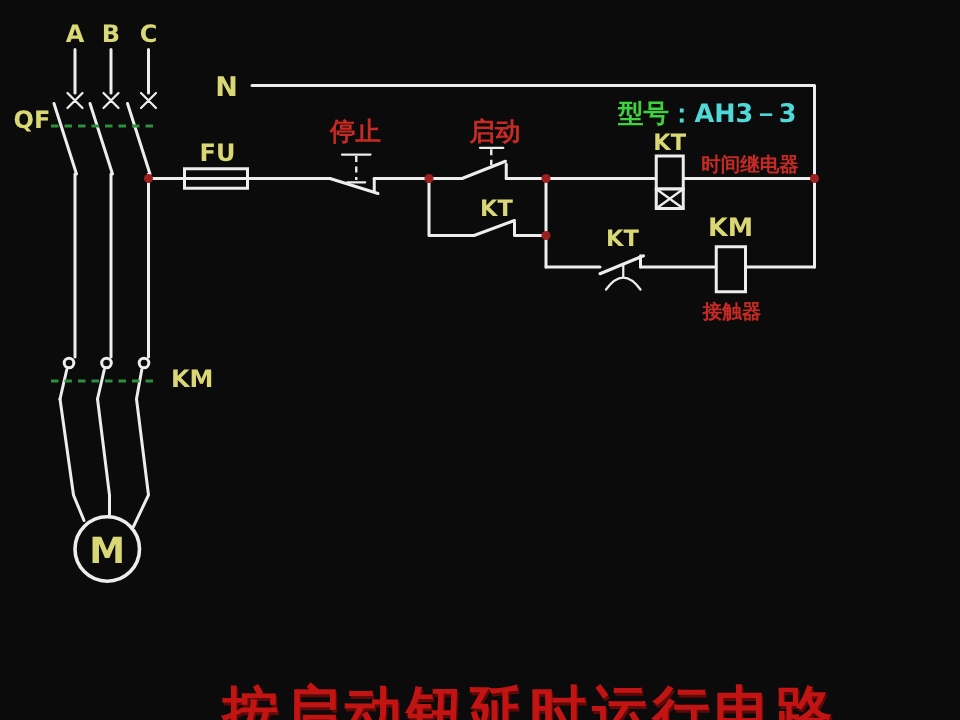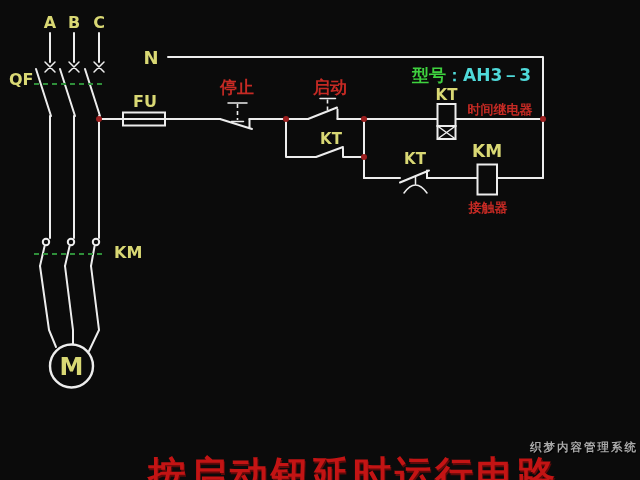--- a/index.html
+++ b/index.html
@@ -138,14 +138,13 @@
       <circle class="dot" cx="364" cy="119" r="3"></circle>
       <circle class="dot" cx="364" cy="157" r="3"></circle>
       <circle class="dot" cx="543" cy="119" r="3"></circle>
     </g>
   </g>
 </svg>
 
 <div id="title">按启动钮延时运行电路</div>
 
 <div id="watermark">
-  <div>织梦内容管理系统</div>
 </div>
 
 </body></html>

